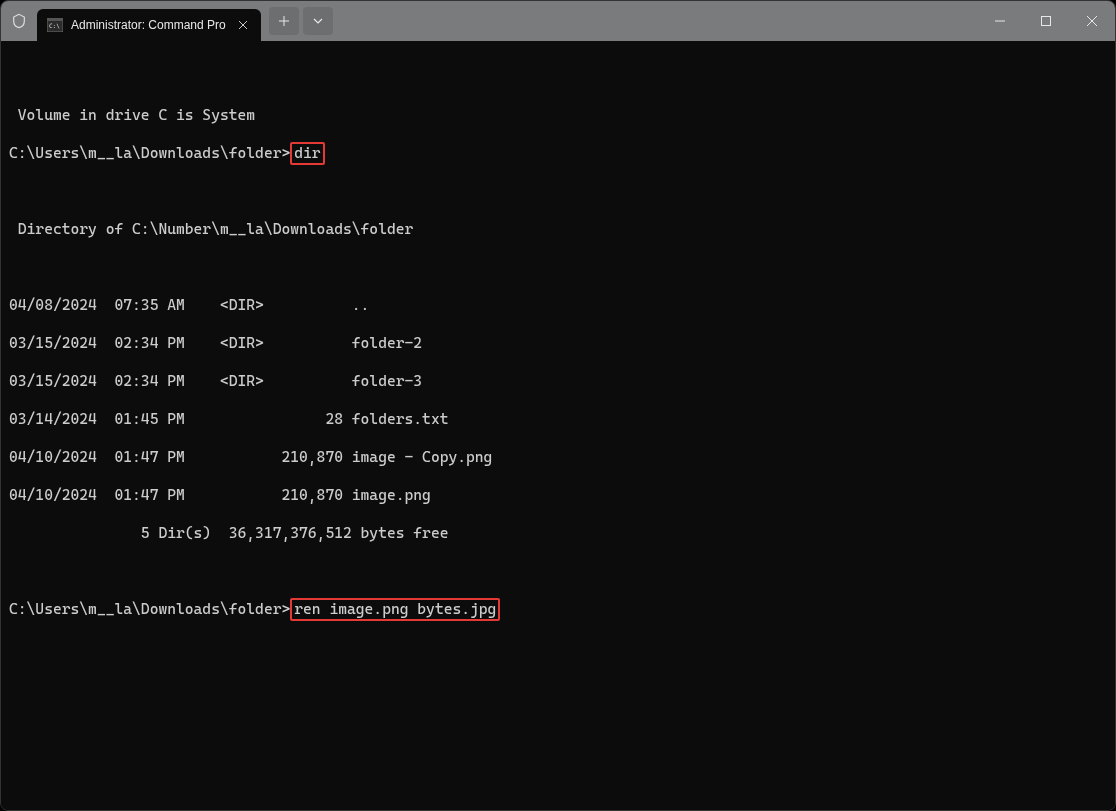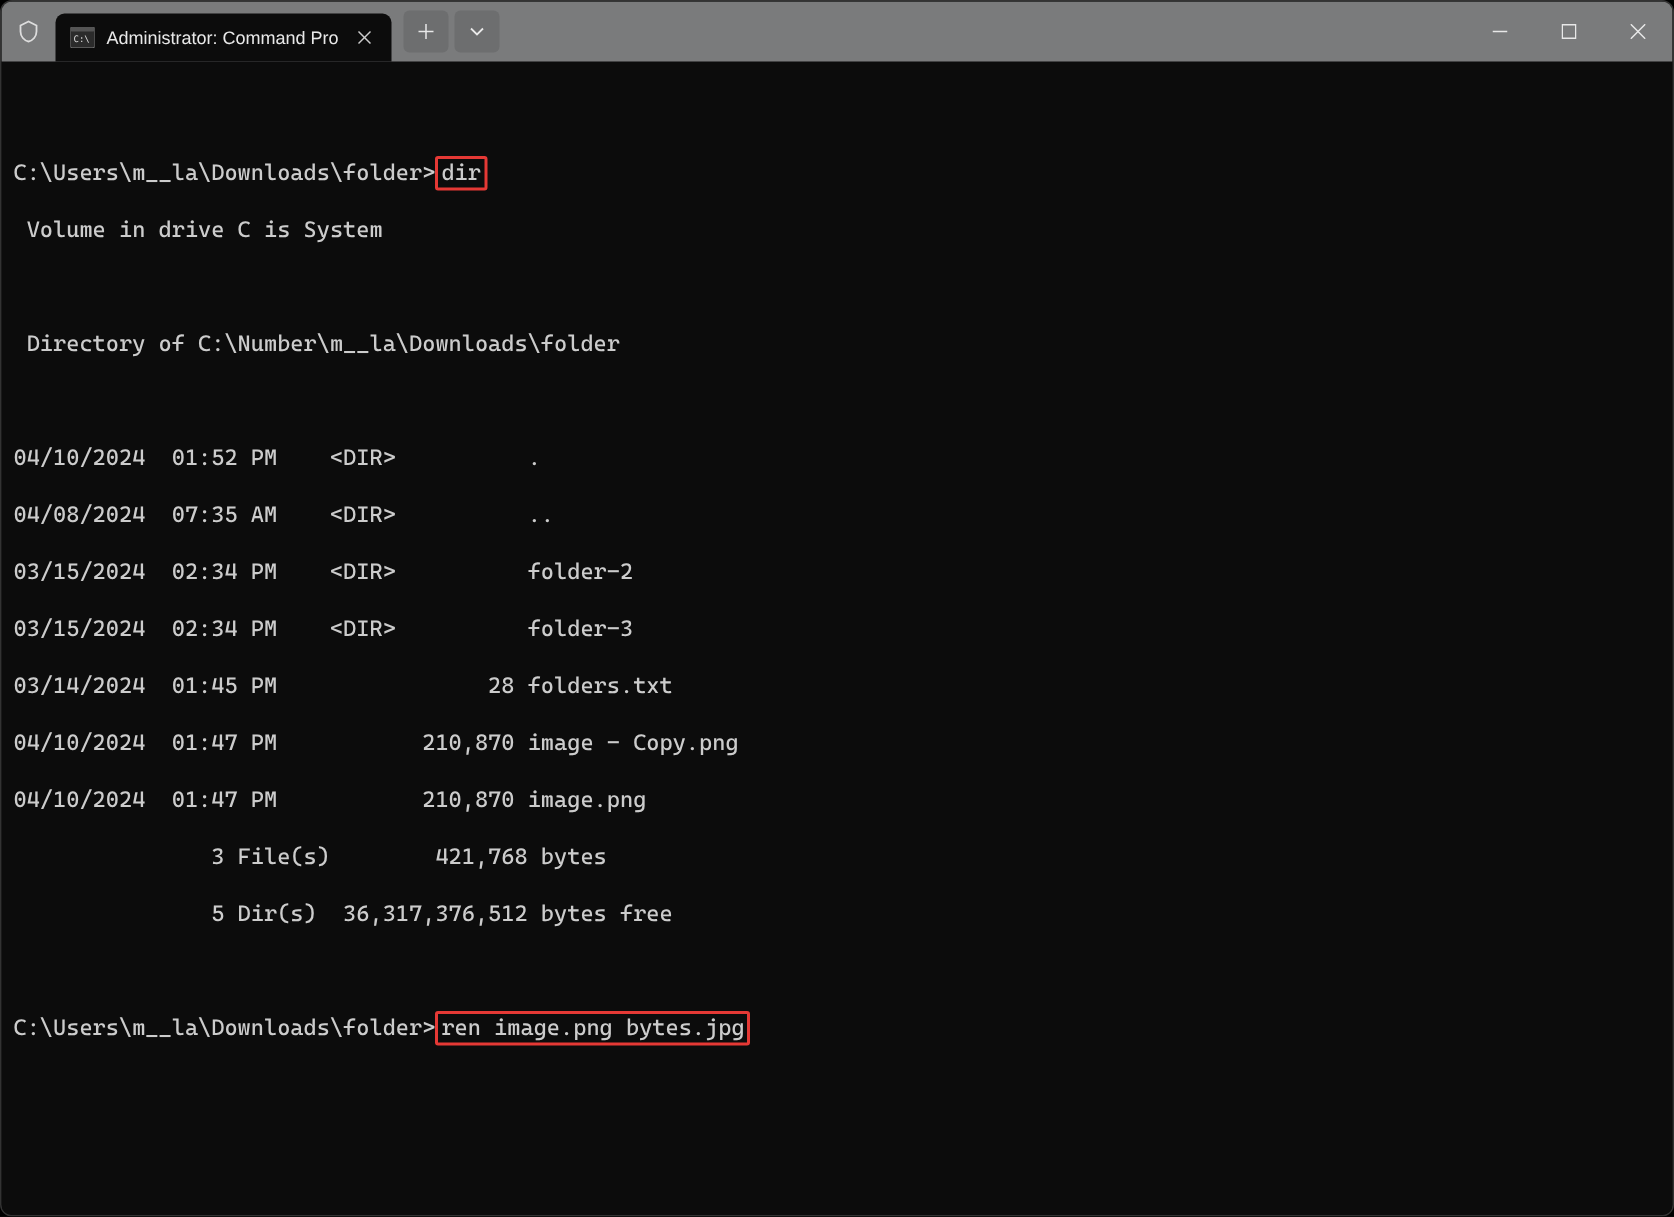--- a/index.html
+++ b/index.html
@@ -196,33 +196,31 @@
         <svg width="10" height="10" viewBox="0 0 10 10" stroke="currentColor" stroke-width="1">
           <line x1="0" y1="0" x2="10" y2="10"></line>
           <line x1="10" y1="0" x2="0" y2="10"></line>
         </svg>
       </div>
     </div>
   </div>
 
   <div class="terminal-body">
 <div> </div>
+<div> Volume in drive C is System</div>
 <div><span>C:\Users\m__la\Downloads\folder&gt;</span><span class="highlight-box"><span>dir</span></span></div>
-<div> Volume in drive C is System</div>
 <div> </div>
 <div> Directory of C:\Number\m__la\Downloads\folder</div>
 <div> </div>
-<div>04/10/2024  01:52 PM    &lt;DIR&gt;          .</div>
 <div>04/08/2024  07:35 AM    &lt;DIR&gt;          ..</div>
 <div>03/15/2024  02:34 PM    &lt;DIR&gt;          folder-2</div>
 <div>03/15/2024  02:34 PM    &lt;DIR&gt;          folder-3</div>
 <div>03/14/2024  01:45 PM                28 folders.txt</div>
 <div>04/10/2024  01:47 PM           210,870 image - Copy.png</div>
 <div>04/10/2024  01:47 PM           210,870 image.png</div>
-<div>               3 File(s)        421,768 bytes</div>
 <div>               5 Dir(s)  36,317,376,512 bytes free</div>
 <div> </div>
 <div><span>C:\Users\m__la\Downloads\folder&gt;</span><span class="highlight-box"><span>ren image.png bytes.jpg</span></span></div>
 <div> </div>
 
 
 
 
 
 

